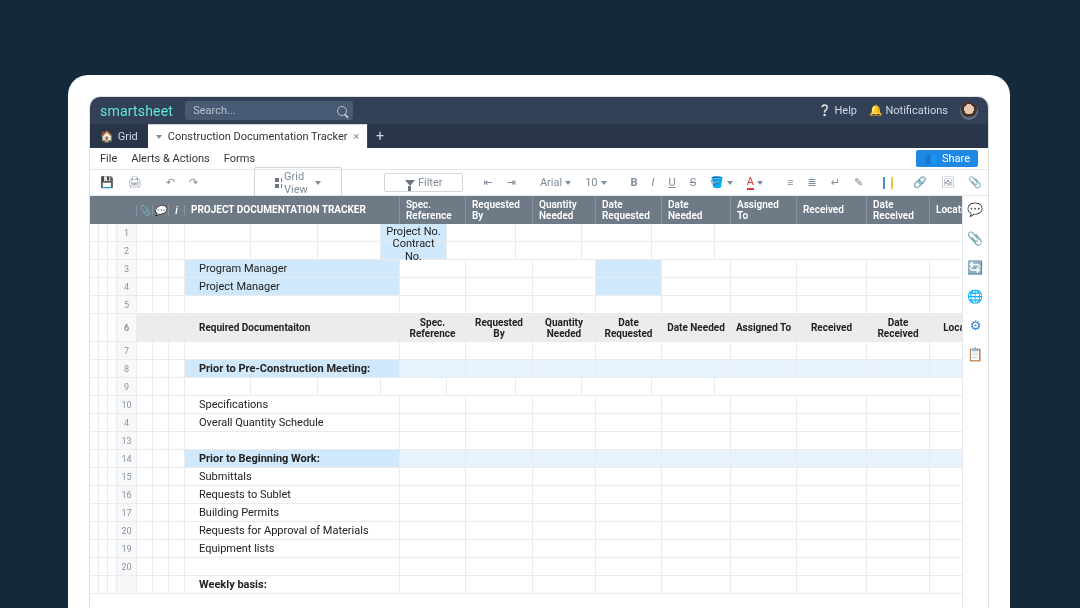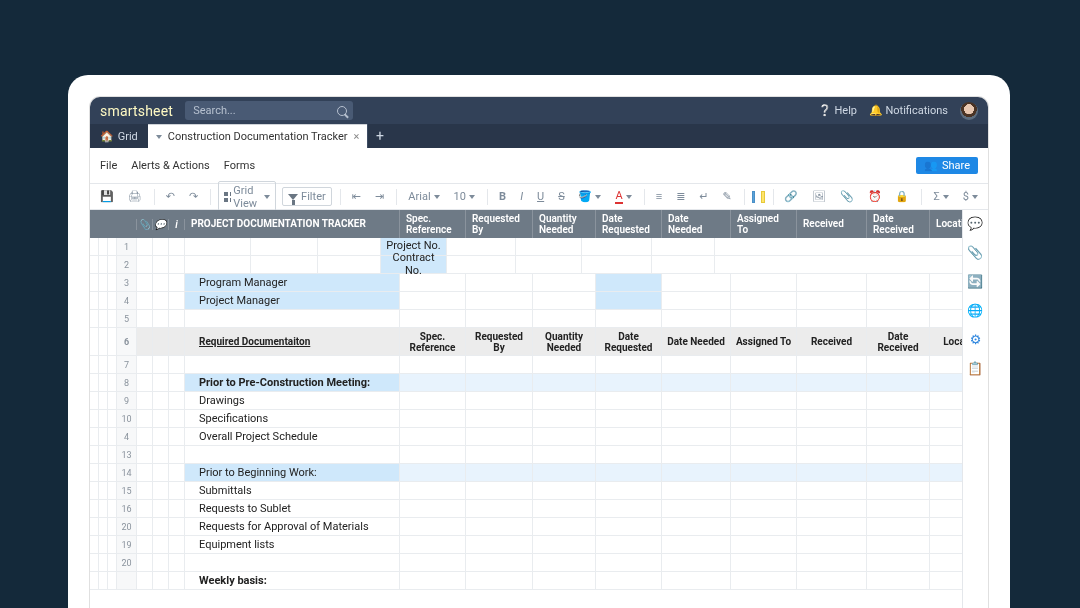--- a/index.html
+++ b/index.html
@@ -37,21 +37,21 @@
     
     .top-header {
       background: #324158;
       height: 27px;
       display: flex;
       align-items: center;
       padding: 0 10px;
       gap: 12px;
     }
     .brand {
-      color: #fef9c3;
+      color: #5eead4;
       font-size: 14px;
       font-weight: 400;
       letter-spacing: 0.2px;
     }
     .search-wrap {
       background: #495a74;
       border-radius: 3px;
       height: 19px;
       width: 168px;
       display: flex;
@@ -135,21 +135,21 @@
       display: flex;
       align-items: center;
       justify-content: center;
       color: #cfd8e4;
       font-size: 14px;
       border-left: 1px solid #3d4c63;
       cursor: pointer;
     }
     
     .menu-row {
-      height: 36px;
+      height: 22px;
       display: flex;
       align-items: center;
       gap: 14px;
       padding: 0 10px;
       color: #333;
       font-size: 11px;
       border-bottom: 1px solid #e4e7eb;
       position: relative;
     }
     .share-btn {
@@ -185,21 +185,22 @@
     .tb-item {
       display: flex;
       align-items: center;
       gap: 3px;
       padding: 2px 4px;
       border-radius: 2px;
       cursor: pointer;
     }
     .tb-item.bordered {
       border: 1px solid #d0d6dc;
-      padding: 2px 5px;
+      padding: 2px 20px;
+      margin-left: 36px;
     }
     .caret-down {
       width: 0; height: 0;
       border-left: 3px solid transparent;
       border-right: 3px solid transparent;
       border-top: 4px solid #7d8b9a;
     }
     .grid-glyph {
       width: 10px; height: 10px;
       display: inline-block;
@@ -353,21 +354,21 @@
     .dcell.c-qty { flex: 0 0 63px;}
     .dcell.c-dreq { flex: 0 0 66px;}
     .dcell.c-dneed { flex: 0 0 69px;}
     .dcell.c-assign { flex: 0 0 66px;}
     .dcell.c-recv { flex: 0 0 70px;}
     .dcell.c-drecv { flex: 0 0 63px;}
     .dcell.c-loc { flex: 0 0 54px; border-right:none;}
     .row.blue-full .dcell { background:#e8f3fd;}
     .row.blue-primary .dcell.c-dreq { background:#cfe8fb;}
     .row.header-row .dcell, .row.header-row .pcell { font-weight:700; font-size:10px; color:#222;}
-    .row.header-row .pcell { padding-left: 14px; text-decoration: underline;}
+    .row.header-row .pcell { padding-left: 14px;}
   </style>
 </head>
 <body>
 
 <div class="device-frame">
   <div class="app">
 
     <div class="top-header">
       <span class="brand">smartsheet</span>
       <div class="search-wrap">
@@ -671,21 +672,20 @@
           <div class="row">
               <div class="gutter">
                 <div class="g-outline"></div>
                 <div class="g-outline"></div>
                 <div class="g-outline"></div>
                 <div class="rownum">9</div>
                 <div class="icell"></div>
                 <div class="icell"></div>
                 <div class="icell"></div>
               </div>
-              <div class="pcell">Drawings</div>
               <div class="dcell c-spec"></div>
               <div class="dcell c-reqby"></div>
               <div class="dcell c-qty"></div>
               <div class="dcell c-dreq"></div>
               <div class="dcell c-dneed"></div>
               <div class="dcell c-assign"></div>
               <div class="dcell c-recv"></div>
               <div class="dcell c-drecv"></div>
               <div class="dcell c-loc"></div>
             </div>
@@ -713,21 +713,21 @@
           <div class="row">
               <div class="gutter">
                 <div class="g-outline"></div>
                 <div class="g-outline"></div>
                 <div class="g-outline"></div>
                 <div class="rownum">4</div>
                 <div class="icell"></div>
                 <div class="icell"></div>
                 <div class="icell"></div>
               </div>
-              <div class="pcell">Overall Project Schedule</div>
+              <div class="pcell">Overall Quantity Schedule</div>
               <div class="dcell c-spec"></div>
               <div class="dcell c-reqby"></div>
               <div class="dcell c-qty"></div>
               <div class="dcell c-dreq"></div>
               <div class="dcell c-dneed"></div>
               <div class="dcell c-assign"></div>
               <div class="dcell c-recv"></div>
               <div class="dcell c-drecv"></div>
               <div class="dcell c-loc"></div>
             </div>
@@ -757,21 +757,21 @@
           <div class="row blue-full">
               <div class="gutter">
                 <div class="g-outline"></div>
                 <div class="g-outline"></div>
                 <div class="g-outline"></div>
                 <div class="rownum">14</div>
                 <div class="icell"></div>
                 <div class="icell"></div>
                 <div class="icell"></div>
               </div>
-              <div class="pcell" style="background:#cfe8fb;font-weight:400;">Prior to Beginning Work:</div>
+              <div class="pcell" style="background:#cfe8fb;font-weight:700;">Prior to Beginning Work:</div>
               <div class="dcell c-spec"></div>
               <div class="dcell c-reqby"></div>
               <div class="dcell c-qty"></div>
               <div class="dcell c-dreq"></div>
               <div class="dcell c-dneed"></div>
               <div class="dcell c-assign"></div>
               <div class="dcell c-recv"></div>
               <div class="dcell c-drecv"></div>
               <div class="dcell c-loc"></div>
             </div>
@@ -801,20 +801,41 @@
               <div class="gutter">
                 <div class="g-outline"></div>
                 <div class="g-outline"></div>
                 <div class="g-outline"></div>
                 <div class="rownum">16</div>
                 <div class="icell"></div>
                 <div class="icell"></div>
                 <div class="icell"></div>
               </div>
               <div class="pcell">Requests to Sublet</div>
+              <div class="dcell c-spec"></div>
+              <div class="dcell c-reqby"></div>
+              <div class="dcell c-qty"></div>
+              <div class="dcell c-dreq"></div>
+              <div class="dcell c-dneed"></div>
+              <div class="dcell c-assign"></div>
+              <div class="dcell c-recv"></div>
+              <div class="dcell c-drecv"></div>
+              <div class="dcell c-loc"></div>
+            </div>
+          <div class="row">
+              <div class="gutter">
+                <div class="g-outline"></div>
+                <div class="g-outline"></div>
+                <div class="g-outline"></div>
+                <div class="rownum">17</div>
+                <div class="icell"></div>
+                <div class="icell"></div>
+                <div class="icell"></div>
+              </div>
+              <div class="pcell">Building Permits</div>
               <div class="dcell c-spec"></div>
               <div class="dcell c-reqby"></div>
               <div class="dcell c-qty"></div>
               <div class="dcell c-dreq"></div>
               <div class="dcell c-dneed"></div>
               <div class="dcell c-assign"></div>
               <div class="dcell c-recv"></div>
               <div class="dcell c-drecv"></div>
               <div class="dcell c-loc"></div>
             </div>

